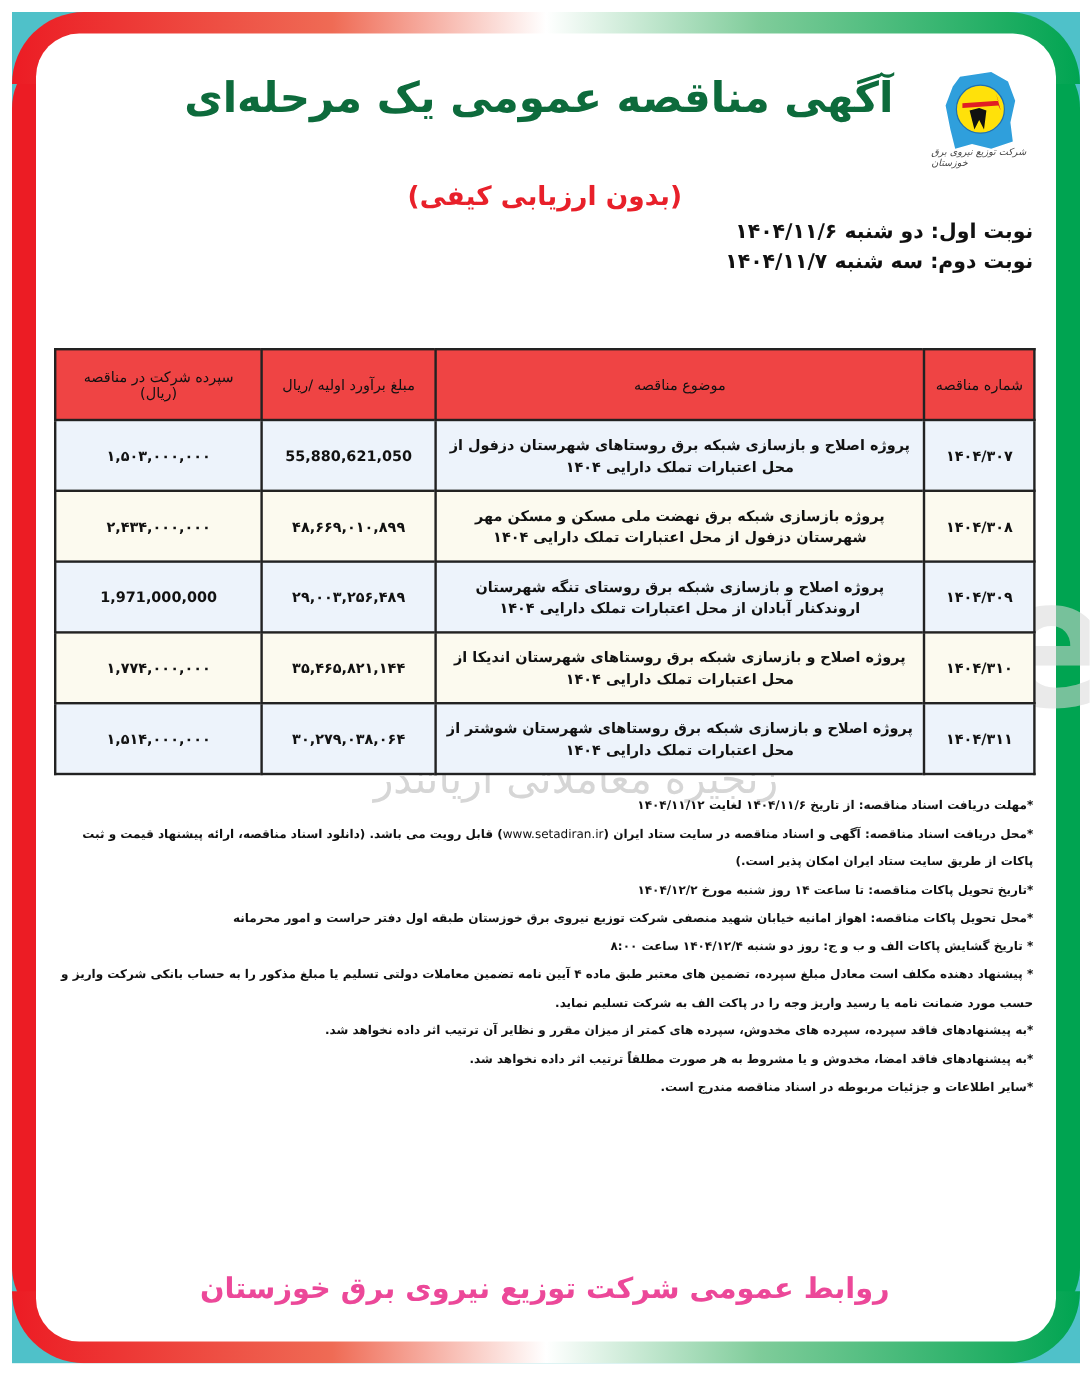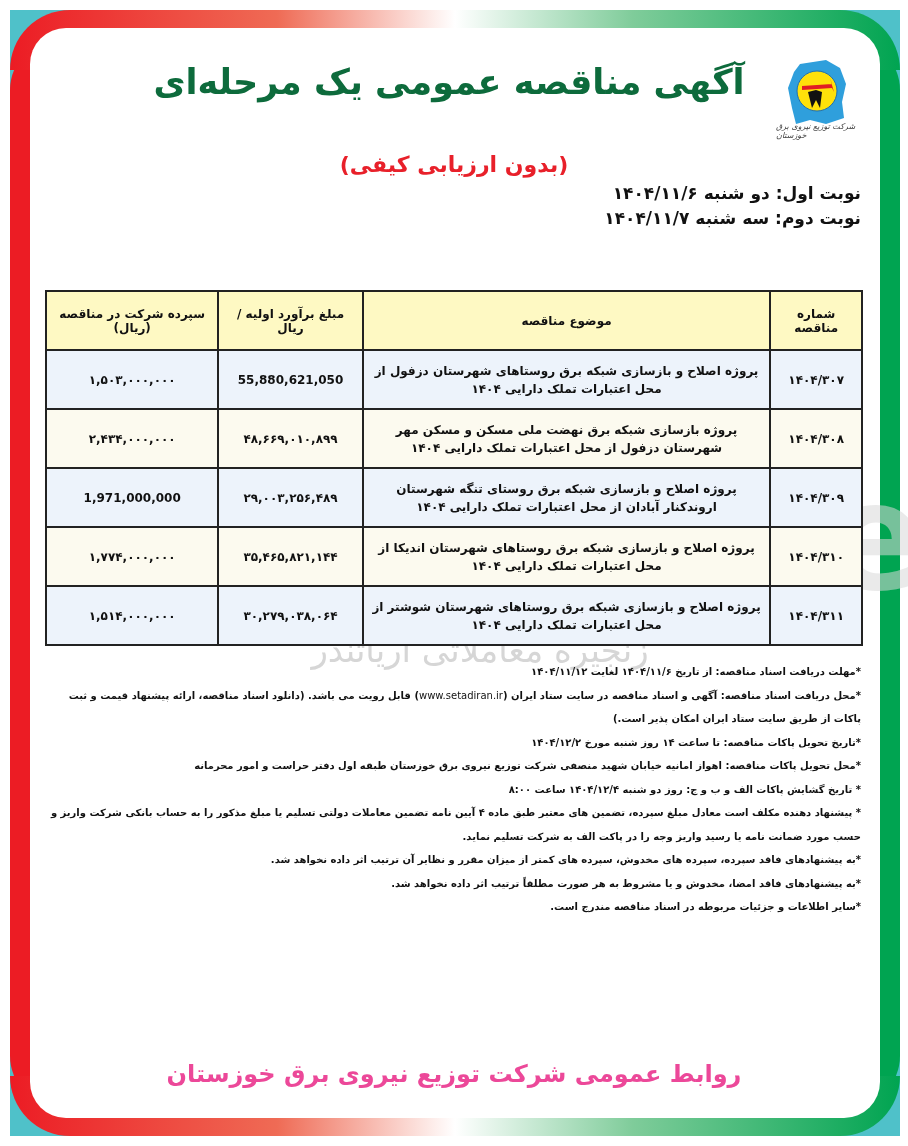--- a/index.html
+++ b/index.html
@@ -21,21 +21,21 @@
   .logo-caption { position:absolute; right:52px; top:122px; width:80px; font-size:8px; color:#444; text-align:left; font-style:italic; }
 
   .title { position:absolute; left:130px; right:140px; top:62px; text-align:center; color:#0d6b3c;
     font-size:35px; font-weight:bold; letter-spacing:-1px; }
   .subtitle { position:absolute; left:300px; right:300px; top:152px; text-align:center; color:#e8202a; font-size:22px; font-weight:bold; }
 
   .meta { position:absolute; right:47px; top:181px; font-size:17px; font-weight:bold; color:#111; line-height:25px; }
 
   table.tenders { position:absolute; left:45px; top:290px; width:818px; border-collapse:collapse; direction:rtl; }
   table.tenders th, table.tenders td { border:2px solid #222; font-size:12px; color:#111; text-align:center; padding:2px 6px; }
-  table.tenders th { background:#fef9c3; height:53px; font-weight:bold; }
+  table.tenders th { background:#ef4444; height:53px; font-weight:normal; }
   table.tenders td { height:53px; font-weight:bold; }
   table.tenders tr.odd td { background:#edf3fb; }
   table.tenders tr.even td { background:#fcfaef; }
   .col-no { width:80px; }
   .col-subject { width:430px; }
   .col-est { width:133px;margin-top:24px; }
   .col-dep { width:165px; }
   td.subject { text-align:center; font-size:12.5px; line-height:18px; }
 
   .wm-logo { position:absolute; left:95px; top:450px; width:760px; height:180px; color:#d9d9d9; opacity:0.55;

